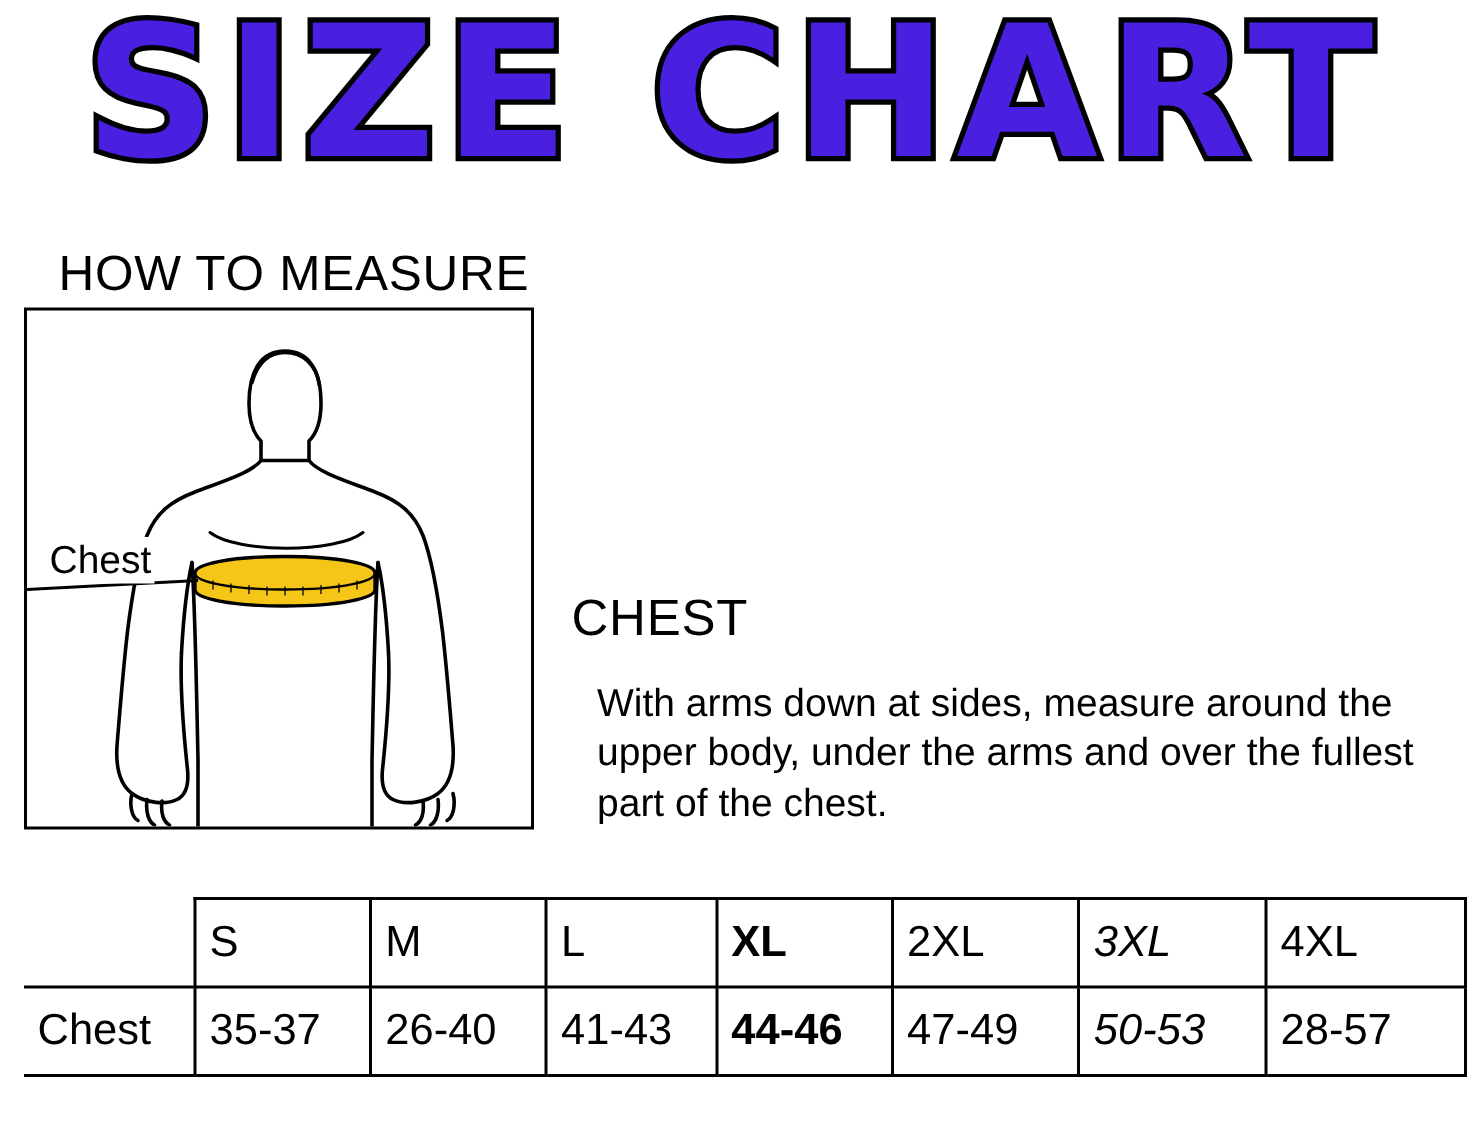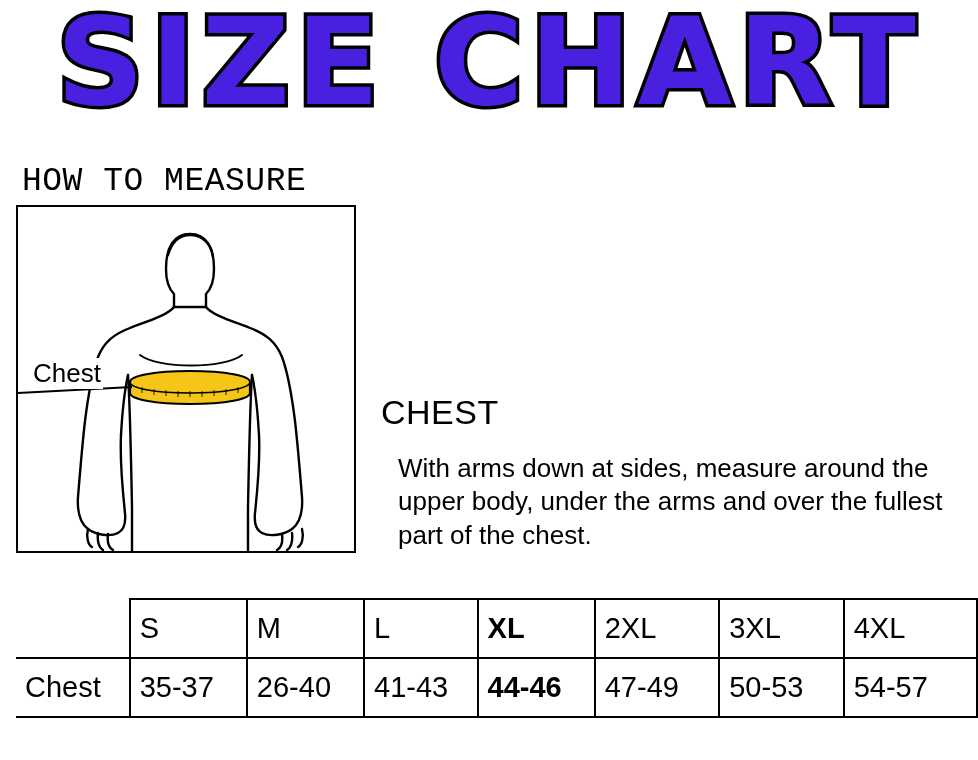--- a/index.html
+++ b/index.html
@@ -30,25 +30,25 @@
     color: #4a20e0;
     -webkit-text-stroke: 7px #000000;
     paint-order: stroke fill;
     line-height: 1.12;
     white-space: nowrap;
   }
 
   
   .how-to {
     position: absolute;
-    left: 22px;
+    left: 39px;
     top: 163px;
     font-size: 33px;
     letter-spacing: 0.5px;
-    font-family: Liberation Mono, monospace;
+    font-family: Liberation Sans, sans-serif;
   }
 
   
   .figure-box {
     position: absolute;
     left: 16px;
     top: 205px;
     width: 340px;
     height: 348px;
     border: 2px solid #000;
@@ -109,21 +109,21 @@
     border-top: 2px solid #000;
     border-bottom: 2px solid #000;
     border-right: 2px solid #000;
     width: 114px;
   }
   .size-table td.sz-s   { width: 118px; }
   .size-table td.sz-m   { width: 118px; }
   .size-table td.sz-l   { width: 113px; }
   .size-table td.sz-xl  { width: 118px; font-weight: bold; }
   .size-table td.sz-2xl { width: 128px; }
-  .size-table td.sz-3xl { width: 128px; }
+  .size-table td.sz-3xl { width: 128px; font-style: italic; }
   .size-table td.sz-4xl { width: 140px; }
 </style>
 </head>
 <body>
 
 <div class="title">SIZE CHART</div>
 
 <div class="how-to">HOW TO MEASURE</div>
 
 <div class="figure-box">
@@ -196,16 +196,16 @@
       <td class="sz-4xl">4XL</td>
     </tr>
     <tr>
       <td class="rowhead">Chest</td>
       <td class="sz-s">35-37</td>
       <td class="sz-m">26-40</td>
       <td class="sz-l">41-43</td>
       <td class="sz-xl">44-46</td>
       <td class="sz-2xl">47-49</td>
       <td class="sz-3xl">50-53</td>
-      <td class="sz-4xl">54-57</td>
+      <td class="sz-4xl">28-57</td>
     </tr>
   </tbody>
 </table>
 
 </body></html>

